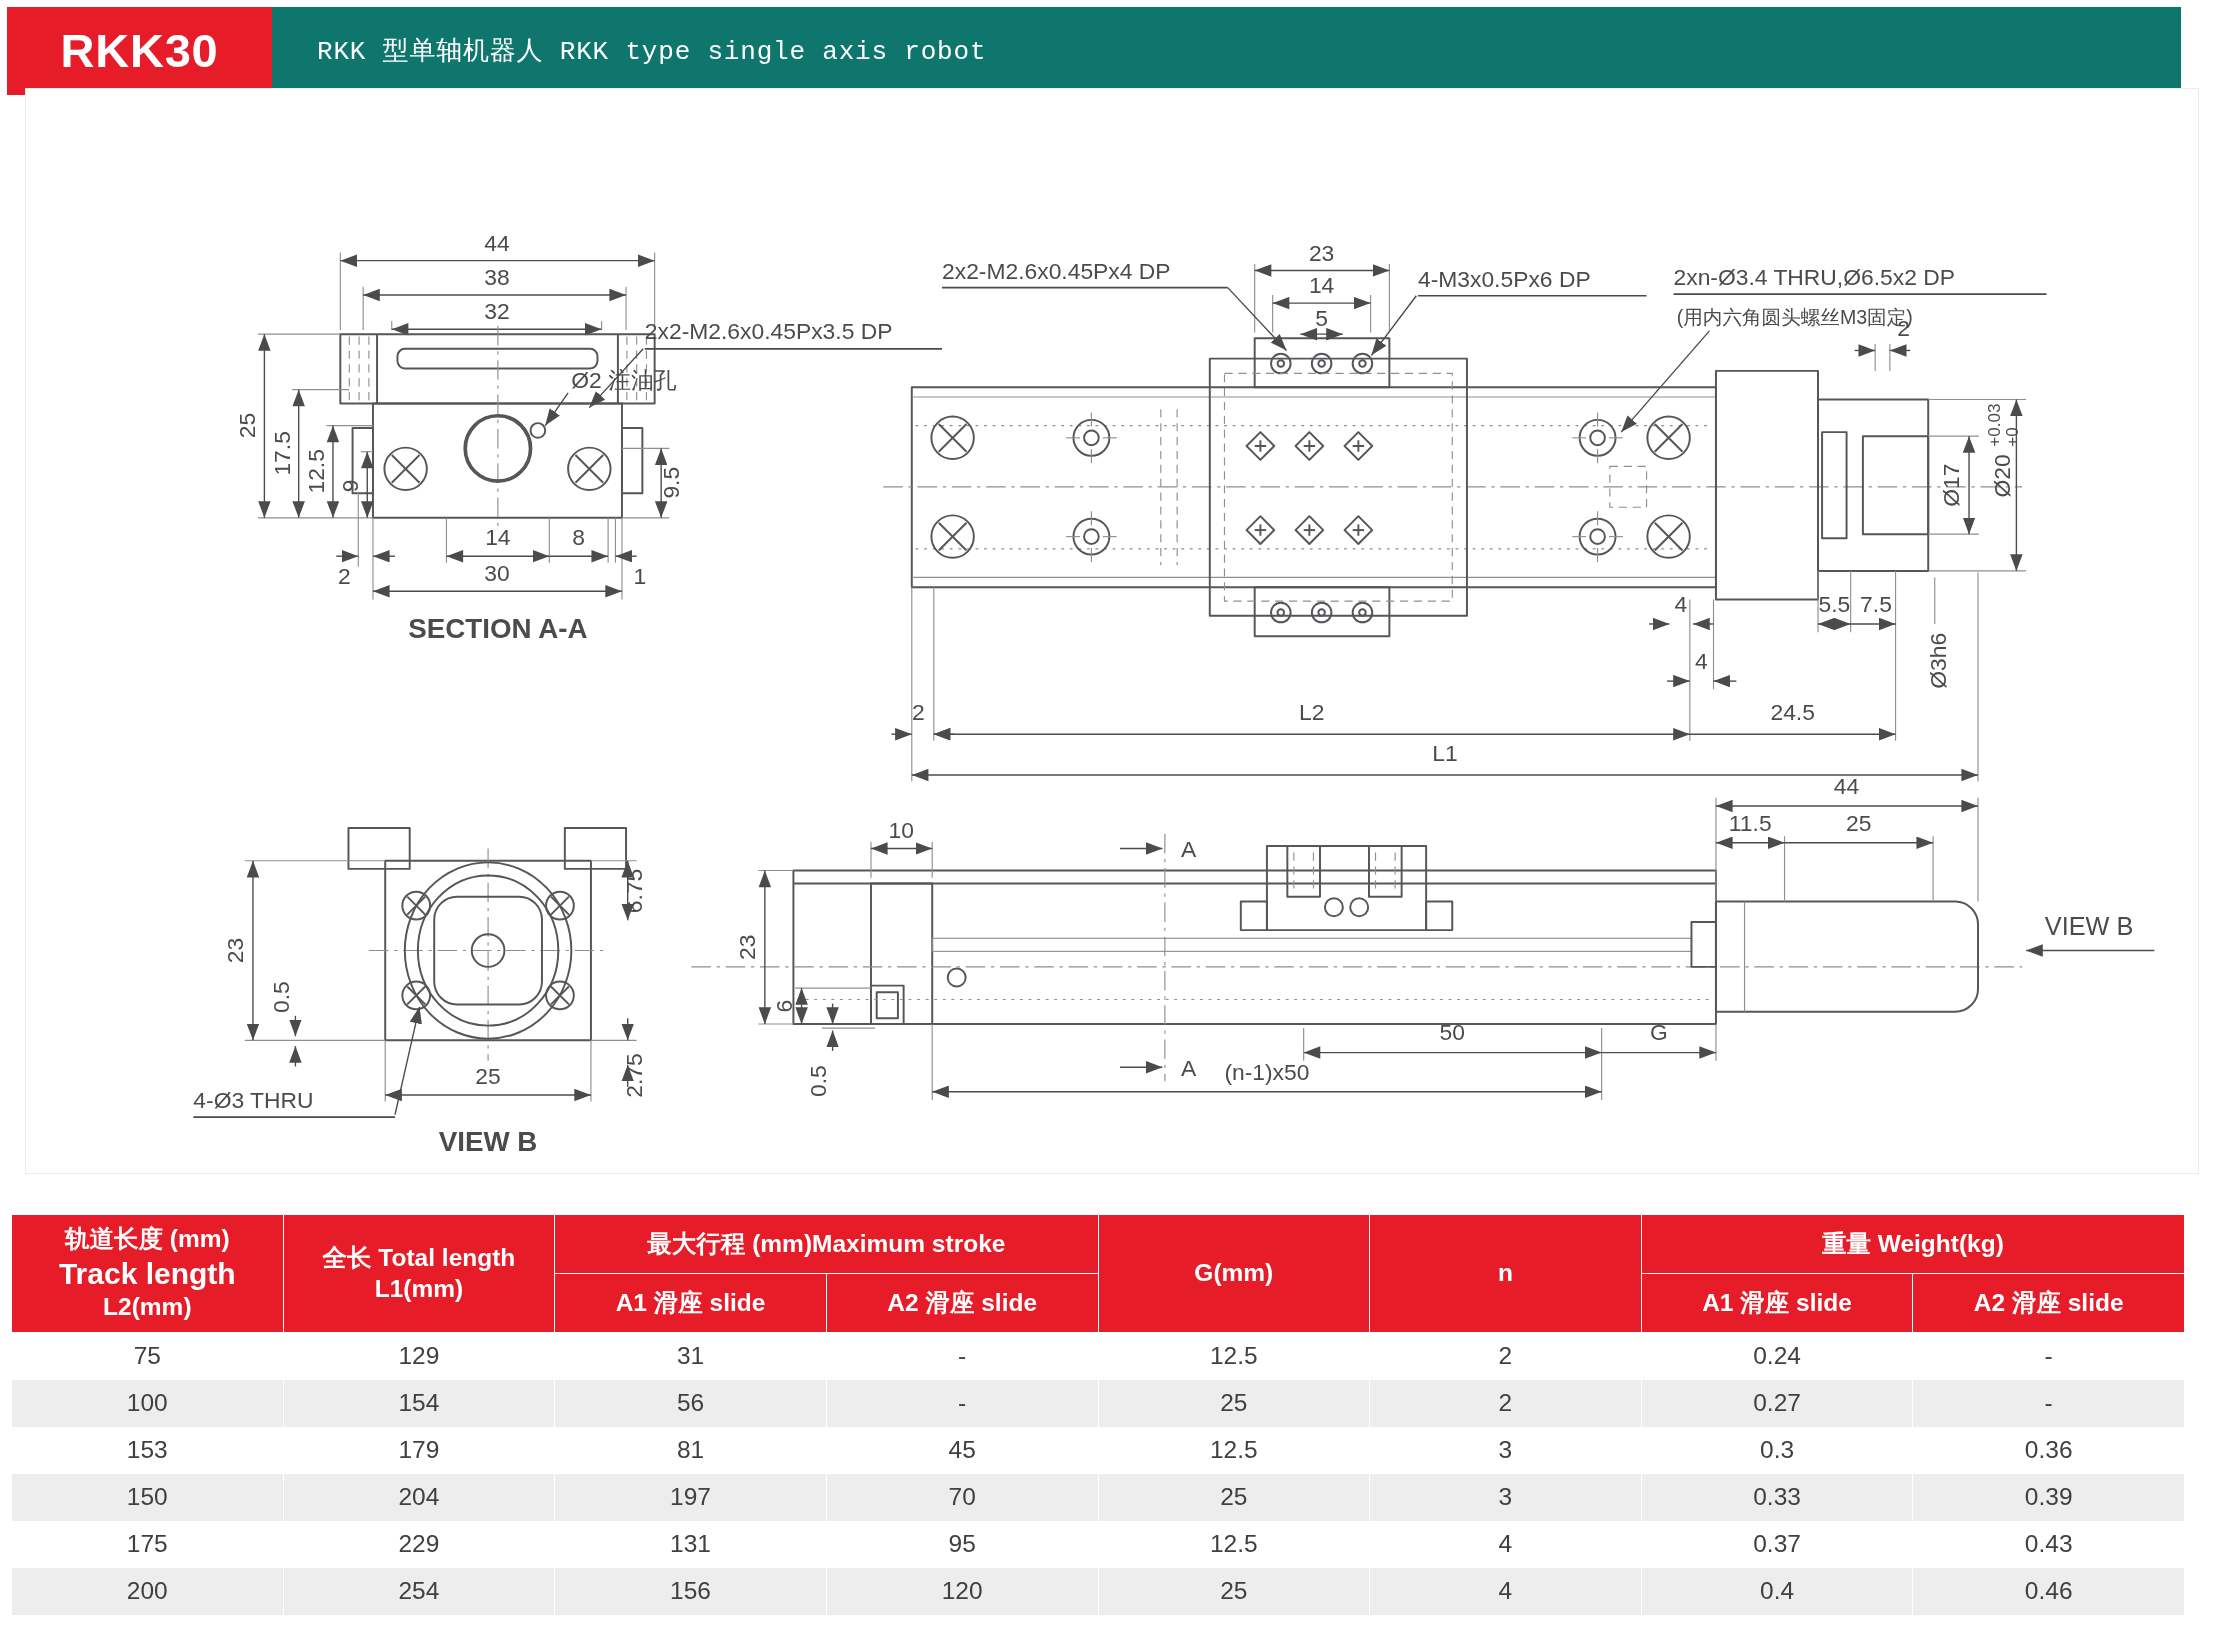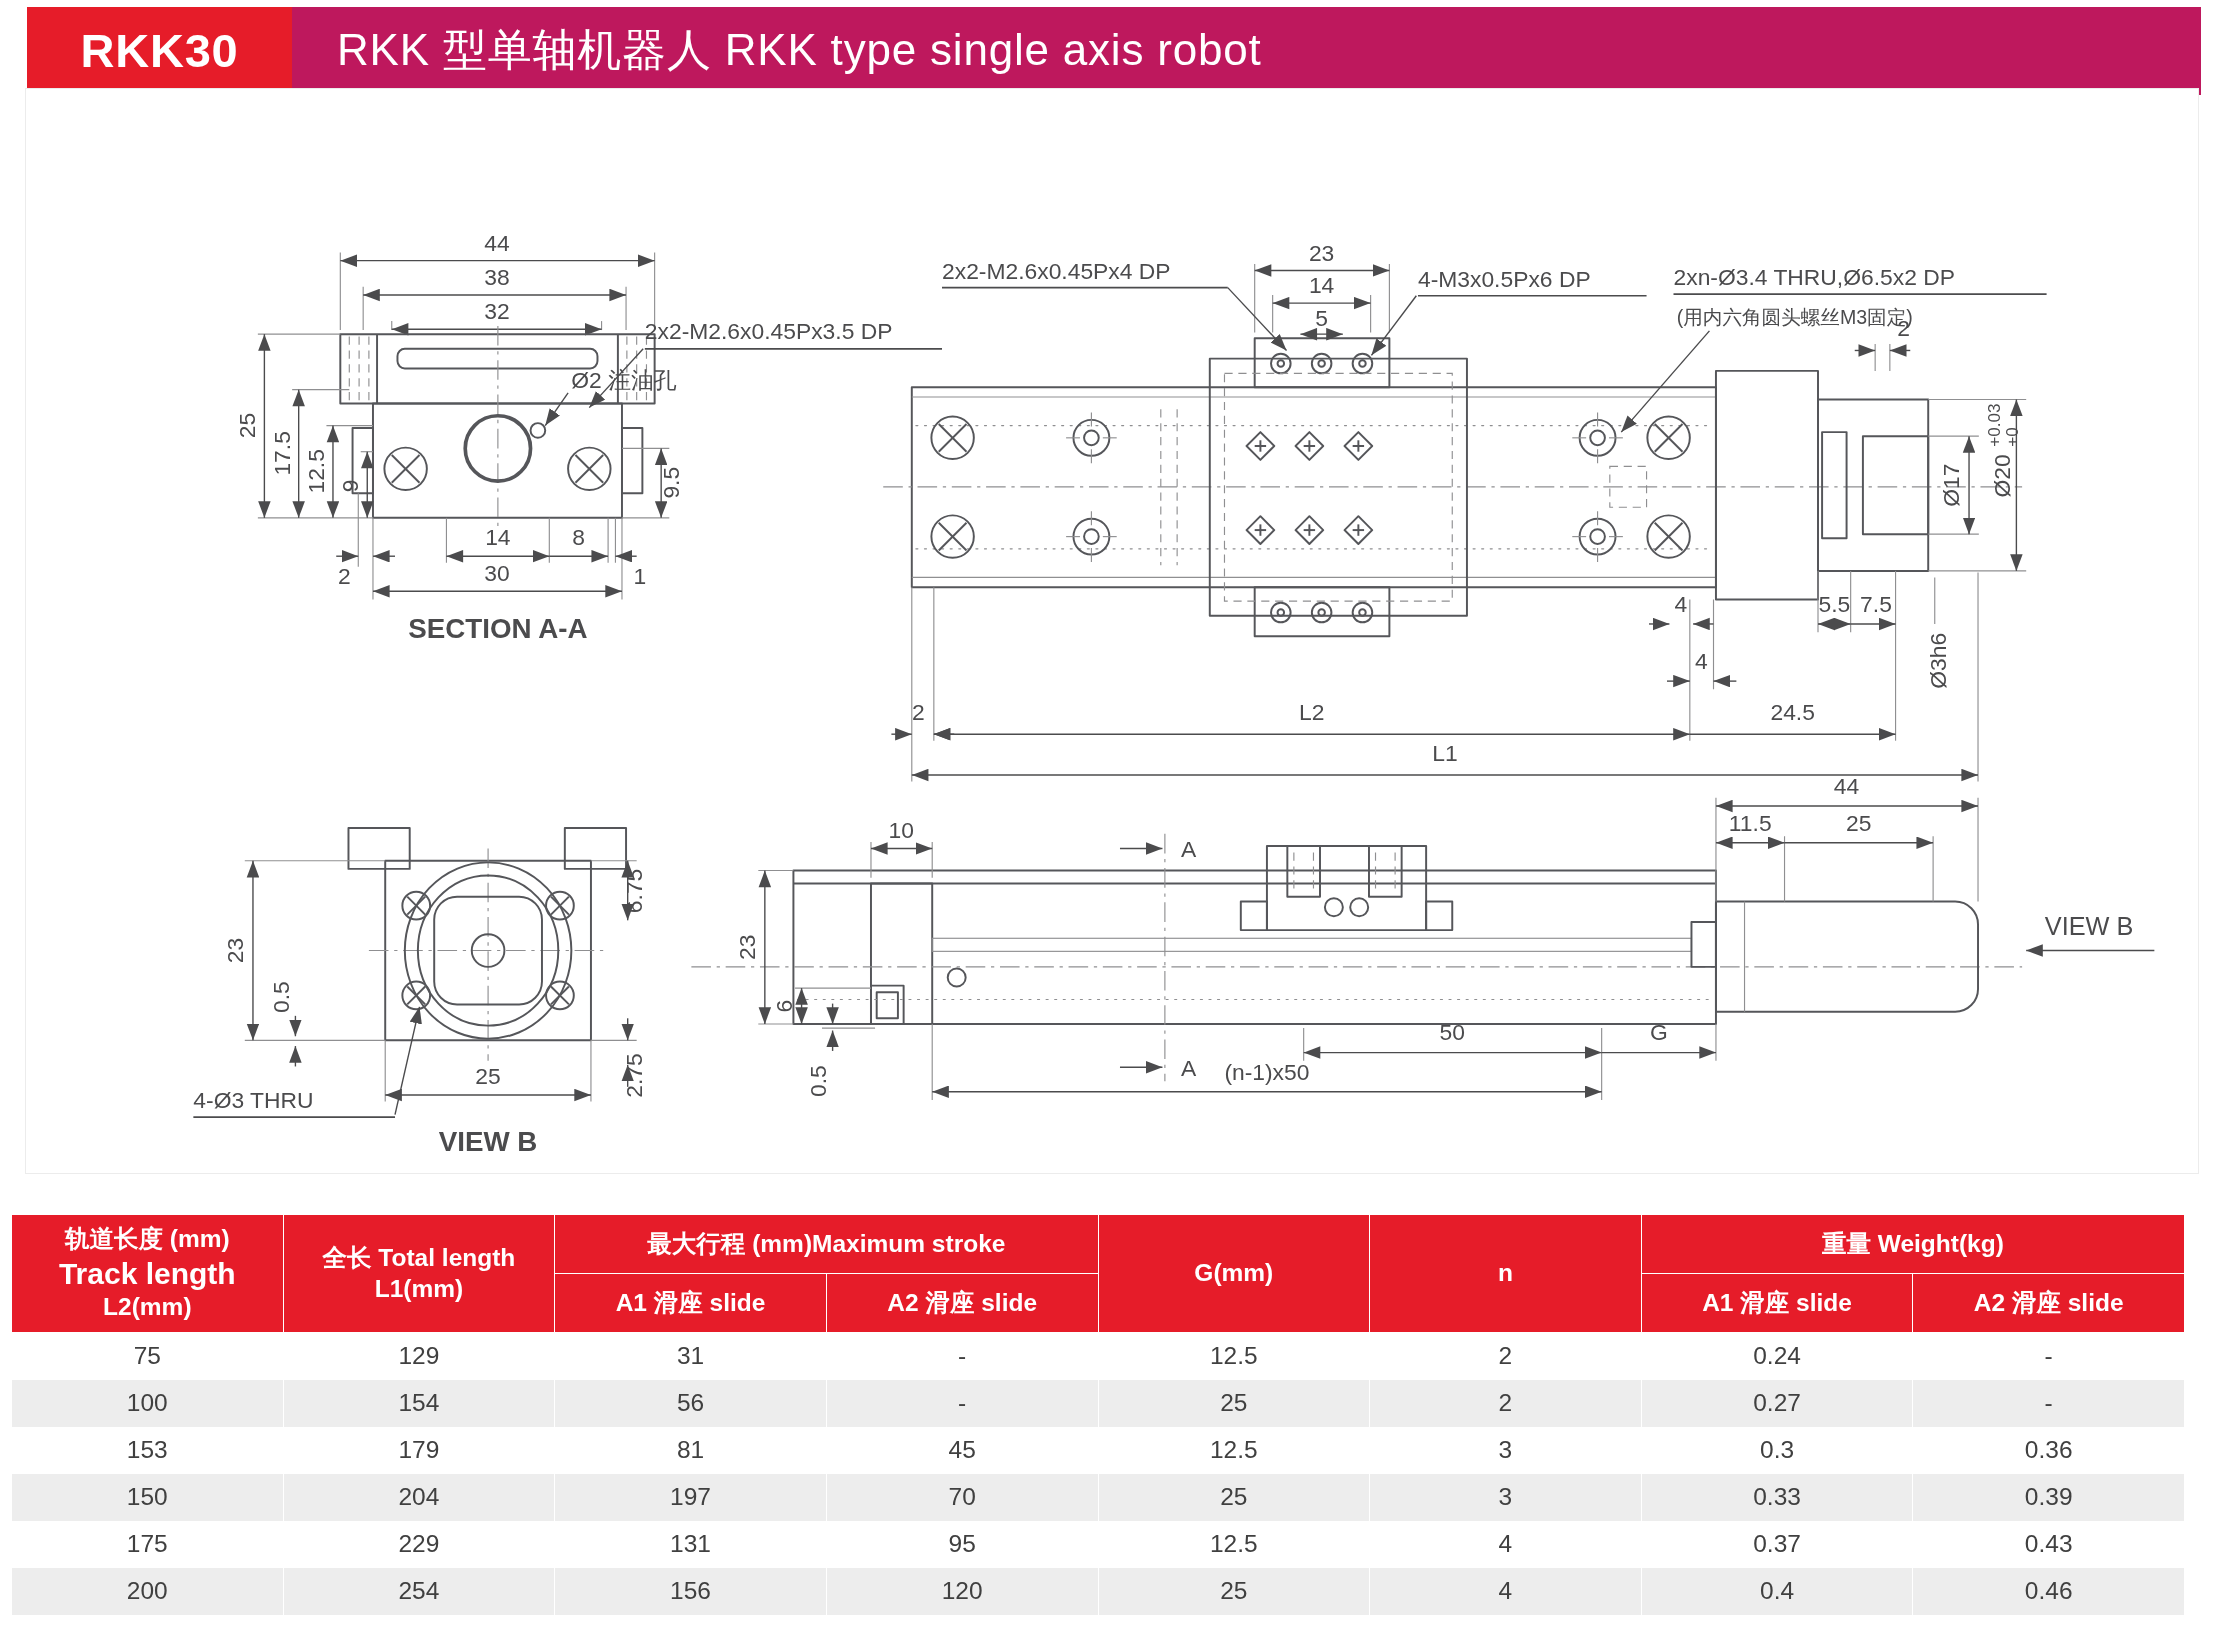--- a/index.html
+++ b/index.html
@@ -1,23 +1,23 @@
 <!DOCTYPE html>
 <html style="font-size:13px"><head>
 <meta charset="utf-8">
 <style>
   html,body{margin:0;padding:0;background:#fff;}
   .page{position:relative;width:2227px;height:1651px;background:#fff;overflow:hidden;
         font-family:"Liberation Sans","DejaVu Sans",sans-serif;}
   
-  .hdr{position:absolute;left:27px;top:6.5px;width:2174px;height:88px;display:flex;}
+  .hdr{position:absolute;left:7px;top:6.5px;width:2174px;height:88px;display:flex;}
   .hdr-badge{width:265px;height:100%;background:#e61c29;color:#fff;display:flex;
              align-items:center;justify-content:center;font-size:47px;font-weight:bold;letter-spacing:0.8px;}
-  .hdr-bar{flex:1;background:#be185d;color:#fff;display:flex;align-items:center;
-           font-size:44px;padding-left:45px;letter-spacing:0.8px;}
+  .hdr-bar{flex:1;background:#0f766e;color:#fff;display:flex;align-items:center;
+           font-size:26px;padding-left:45px;letter-spacing:0.8px;font-family:Liberation Mono, monospace;}
   
   .panel{position:absolute;left:24.5px;top:88px;width:2174px;height:1086px;background:#fff;
          border:1.6px solid #ececec;box-sizing:border-box;}
   svg text{font-family:"Liberation Sans","DejaVu Sans",sans-serif;fill:#4b4b4d;}
   .t{font-size:28px;text-anchor:middle;}
   .tS{text-anchor:start;}
   .t2{font-size:24px;}
   .t3{font-size:21px;}
   .tb{font-size:34px;font-weight:bold;text-anchor:middle;}
   .p{fill:none;stroke:#55565a;stroke-width:2.4;stroke-linejoin:round;}

